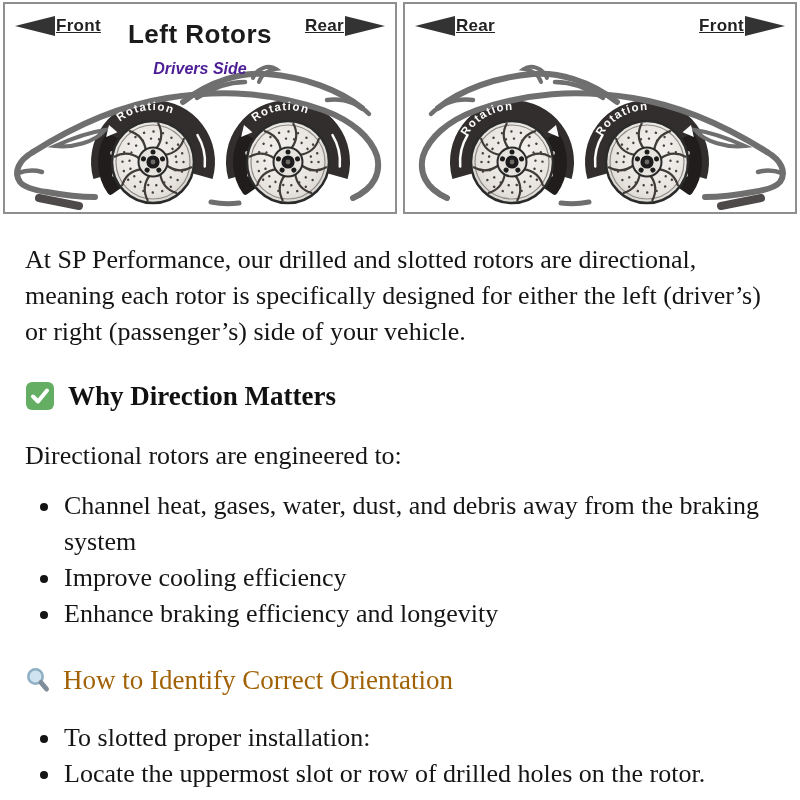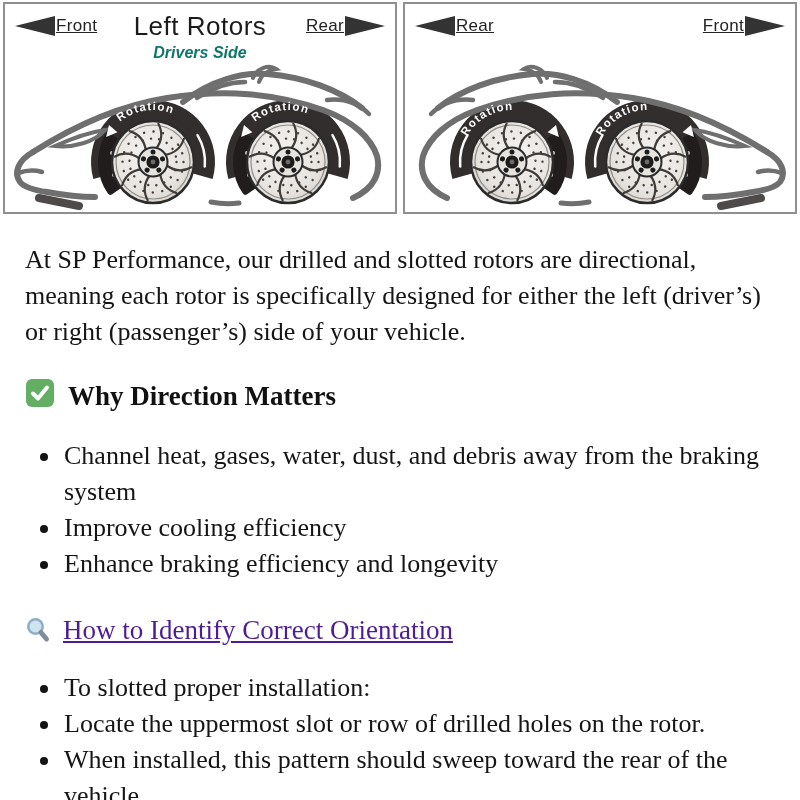--- a/index.html
+++ b/index.html
@@ -3,42 +3,42 @@
 <meta charset="utf-8">
 <style>
   html,body{margin:0;padding:0;background:#fff;}
   .page{width:800px;height:800px;background:#fff;overflow:hidden;position:relative;}
 
   
   .diagram-row{display:flex;gap:6px;padding:2px 3px 0 3px;}
   .panel{flex:1;border:2px solid #8f8f8f;background:#fff;height:212px;position:relative;box-sizing:border-box;}
   .panel-header{position:relative;height:52px;}
   .panel-titles{text-align:center;padding-top:5px;font-family:"Liberation Sans",sans-serif;}
-  .panel-title{margin:4px;font-size:26px;font-weight:400;color:#1b1b1b;letter-spacing:.5px;line-height:1.05;}
-  .panel-subtitle{font-size:16px;font-weight:700;font-style:italic;color:#0f766e;margin-top:1px;}
+  .panel-title{margin:12px;font-size:26px;font-weight:700;color:#1b1b1b;letter-spacing:.5px;line-height:1.05;}
+  .panel-subtitle{font-size:16px;font-weight:700;font-style:italic;color:#4c1d95;margin-top:1px;}
   .dir{position:absolute;top:12px;display:flex;align-items:center;gap:1px;}
   .dir-left{left:10px;}
   .dir-right{right:10px;}
-  .dir-label{font-family:"Liberation Sans",sans-serif;font-weight:400;font-size:17px;color:#222;
+  .dir-label{font-family:"Liberation Sans",sans-serif;font-weight:700;font-size:17px;color:#222;
              text-decoration:underline;letter-spacing:.3px;}
   .tri{width:0;height:0;display:inline-block;}
   .tri-left{border-top:10px solid transparent;border-bottom:10px solid transparent;border-right:40px solid #333;}
   .tri-right{border-top:10px solid transparent;border-bottom:10px solid transparent;border-left:40px solid #333;}
   .car-svg{display:block;width:100%;height:154px;}
 
   
   article{padding:16px 35px 0 25px;font-family:"Liberation Serif","DejaVu Serif",serif;
           font-size:26px;line-height:36px;color:#151515;}
   .intro{margin:12px 0 0 0;font-family:Liberation Serif, serif;}
-  .h-bold{display:flex;align-items:flex-start;gap:13px;margin:28px 0 0 0;
+  .h-bold{display:flex;align-items:center;gap:13px;margin:28px 0 0 0;
           font-size:27px;font-weight:700;color:#111;}
   .h-reg{display:flex;align-items:center;gap:11px;margin:30px 0 0 0;
-         font-size:27px;font-weight:400;color:#4c1d95;text-decoration:underline;}
+         font-size:27px;font-weight:400;color:#a16207;}
   .lead{margin:24px 0 0 0;}
-  ul{margin:24px 0 0 0;padding-left:37px;}
+  ul{margin:14px 0 0 0;padding-left:37px;}
   li{margin:0;padding-left:2px;}
   li::marker{color:#141414;}
   .emoji-svg{flex:0 0 auto;display:block;}
   .rot-text{font-family:"Liberation Sans",sans-serif;font-weight:700;font-size:11.5px;
             letter-spacing:1.2px;fill:#fafafa;}
 </style>
 </head>
 <body>
 
 <svg width="0" height="0" style="position:absolute" aria-hidden="true">
@@ -185,20 +185,21 @@
     <p class="intro">At SP Performance, our drilled and slotted rotors are directional, meaning each rotor is specifically designed for either the left (driver’s) or right (passenger’s) side of your vehicle.</p>
 
     <h3 class="h-bold">
       <svg class="emoji-svg" width="30" height="30" viewBox="0 0 30 30">
         <rect x="1" y="1" width="28" height="28" rx="6" fill="#63ae63"></rect>
         <path d="M 8,15.5 L 13,20.5 L 22,9.5" stroke="#fff" stroke-width="4" fill="none" stroke-linecap="round" stroke-linejoin="round"></path>
       </svg>
       <span>Why Direction Matters</span>
     </h3>
 
+    <p class="lead">Directional rotors are engineered to:</p>
 
     <ul>
       <li>Channel heat, gases, water, dust, and debris away from the braking system</li>
       <li>Improve cooling efficiency</li>
       <li>Enhance braking efficiency and longevity</li>
     </ul>
 
     <h3 class="h-reg">
       <svg class="emoji-svg" width="27" height="27" viewBox="0 0 27 27">
         <circle cx="10.5" cy="9.5" r="7.2" fill="#cfe4f0" stroke="#8fb0c4" stroke-width="2.6"></circle>

